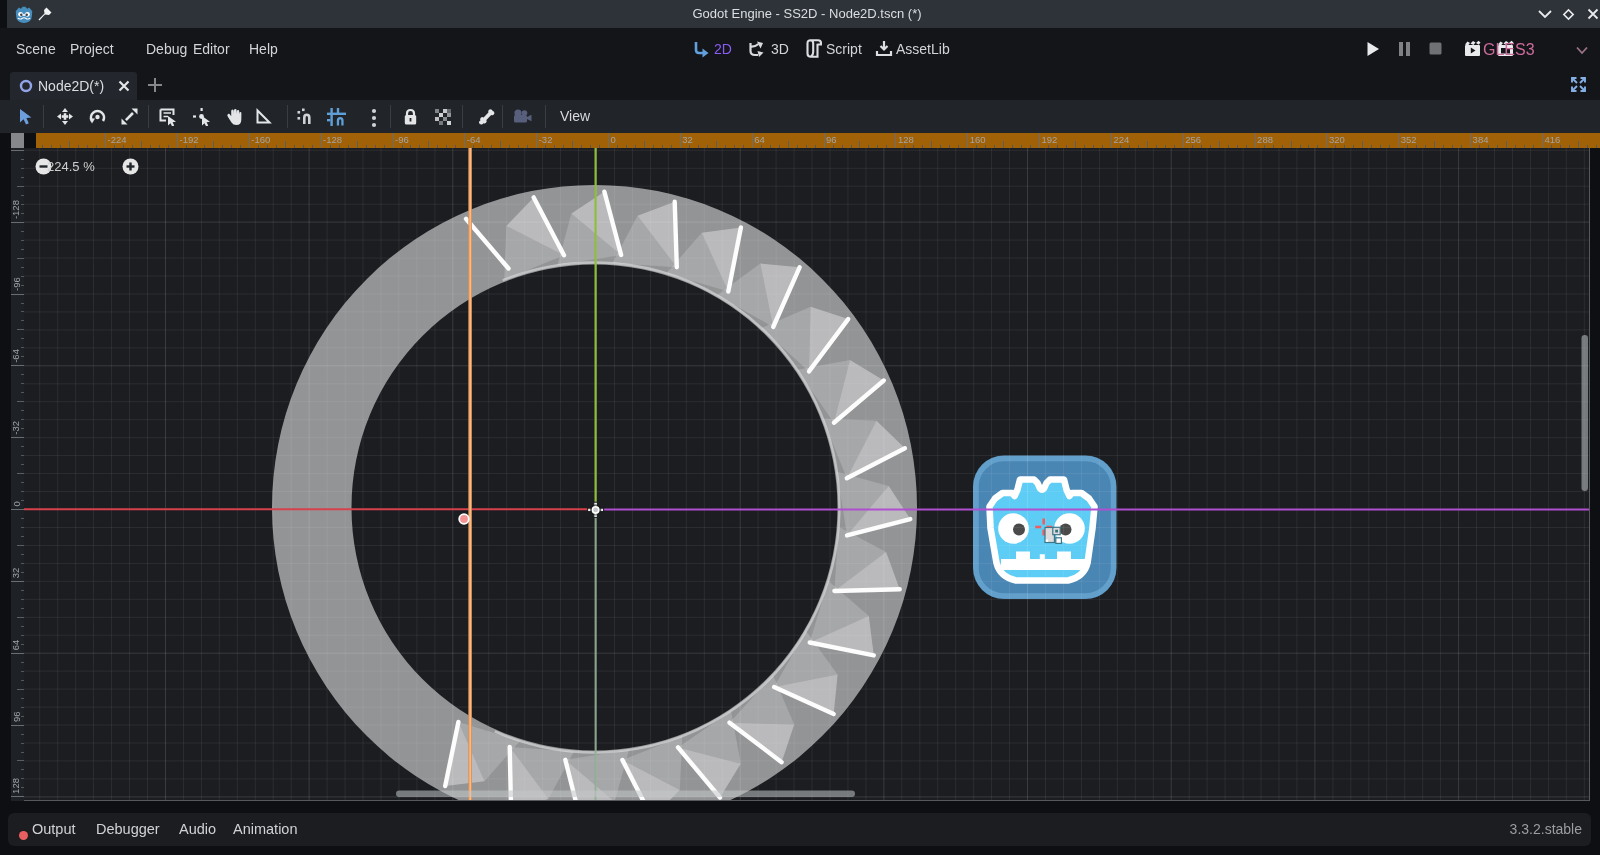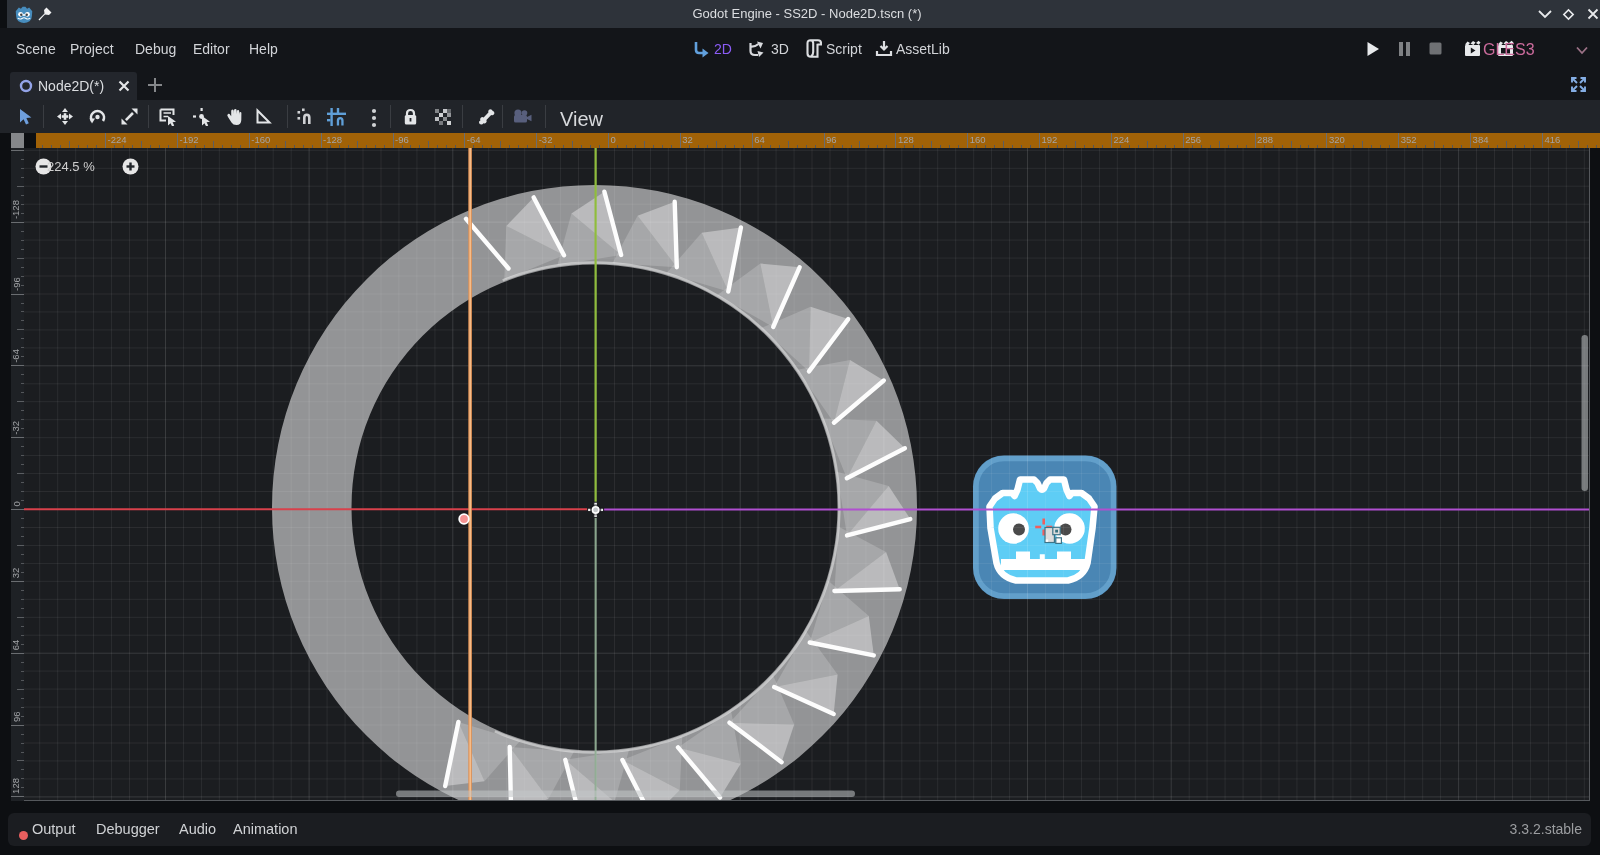--- a/index.html
+++ b/index.html
@@ -44,21 +44,21 @@
       <rect x="3.2" y="3.2" width="6.6" height="6.6" fill="none" stroke="#e8eaec" stroke-width="1.6" transform="rotate(45 6.5 6.5)"></rect>
     </svg>
   <svg class="abs" style="left:1580px;top:8px" width="12" height="12" viewBox="0 0 12 12">
       <path d="M1.5 1.5 L10.5 10.5 M10.5 1.5 L1.5 10.5" stroke="#e8eaec" stroke-width="1.8"></path>
     </svg>
 </div>
 
 <div id="menubar">
   <span class="menuitem" style="left:16px">Scene</span>
   <span class="menuitem" style="left:70px">Project</span>
-  <span class="menuitem" style="left:135px">Debug</span>
+  <span class="menuitem" style="left:146px">Debug</span>
   <span class="menuitem" style="left:193px">Editor</span>
   <span class="menuitem" style="left:249px">Help</span>
 
   <svg class="abs" style="left:692px;top:12px" width="18" height="18" viewBox="0 0 18 18">
       <path d="M4 2 L4 10 Q4 13 7 13 L12 13" fill="none" stroke="#61a0dd" stroke-width="2.6"></path>
       <path d="M10.5 8.5 L16.5 13 L10.5 17.5 Z" fill="#61a0dd"></path>
     </svg>
   <span class="menuitem" style="left:714px;color:#8b5cf6">2D</span>
   <svg class="abs" style="left:748px;top:12px" width="18" height="18" viewBox="0 0 18 18">
       <path d="M2.5 3 L2.5 11 Q2.5 15 7 15 L10 15 M2.5 6.5 Q7 7 10.5 4" fill="none" stroke="#d8dade" stroke-width="2.2"></path>
@@ -219,21 +219,21 @@
         <path d="M15 9 L19.5 6.8 L19.5 13.2 L15 11 Z"></path>
       </g>
     </svg>
     <div class="sep" style="left:43px"></div>
     <div class="sep" style="left:148px"></div>
     <div class="sep" style="left:287px"></div>
     <div class="sep" style="left:390px"></div>
     <div class="sep" style="left:462px"></div>
     <div class="sep" style="left:502px"></div>
     <div class="sep" style="left:545px"></div>
-    <span class="abs" style="left:560px;top:8px;color:#d7d9dc;font-size:20px">View</span>
+    <span class="abs" style="left:560px;top:8px;color:#d7d9dc;font-size:14px">View</span>
   </div>
 
 <div id="cornerbox"></div>
 <div id="topruler"><svg width="1566" height="15" viewBox="24 0 1566 15" shape-rendering="crispEdges">
       <line x1="30.8" y1="11.5" x2="30.8" y2="15" stroke="#53565a" stroke-width="1"></line>
 <line x1="39.7" y1="11.5" x2="39.7" y2="15" stroke="#53565a" stroke-width="1"></line>
 <line x1="48.7" y1="11.5" x2="48.7" y2="15" stroke="#53565a" stroke-width="1"></line>
 <line x1="57.7" y1="8" x2="57.7" y2="15" stroke="#5b5e62" stroke-width="1"></line>
 <line x1="66.7" y1="11.5" x2="66.7" y2="15" stroke="#53565a" stroke-width="1"></line>
 <line x1="75.7" y1="11.5" x2="75.7" y2="15" stroke="#53565a" stroke-width="1"></line>

